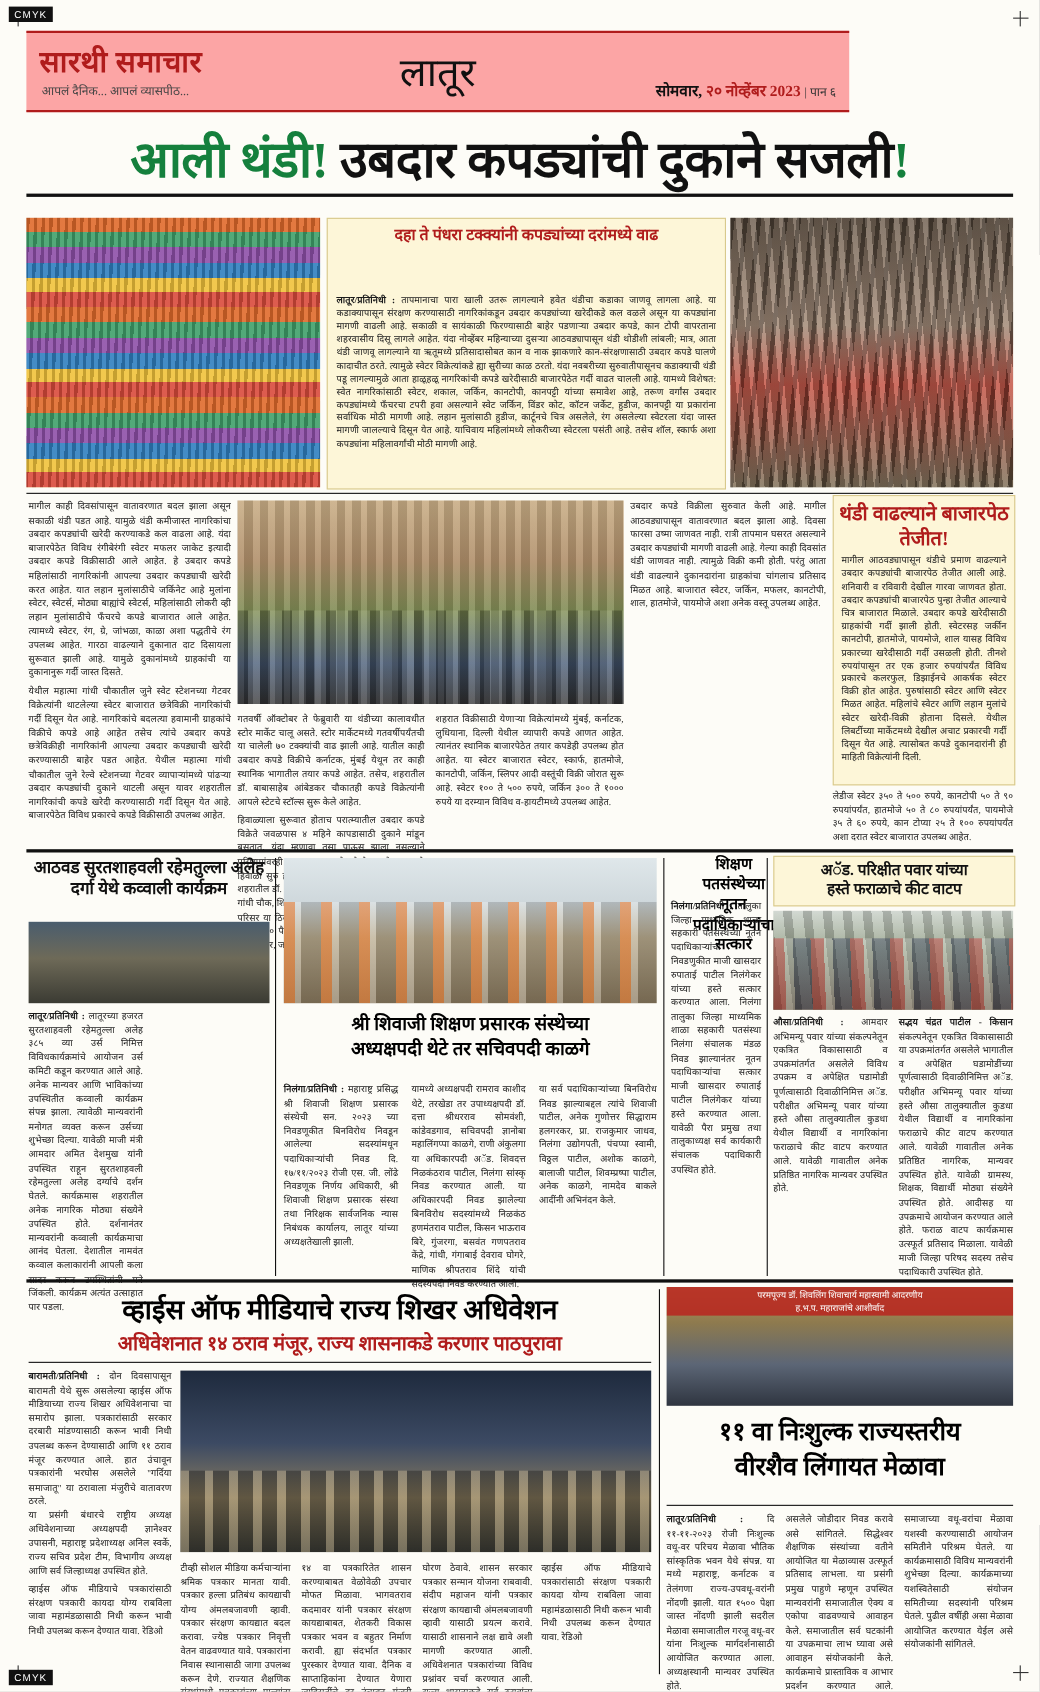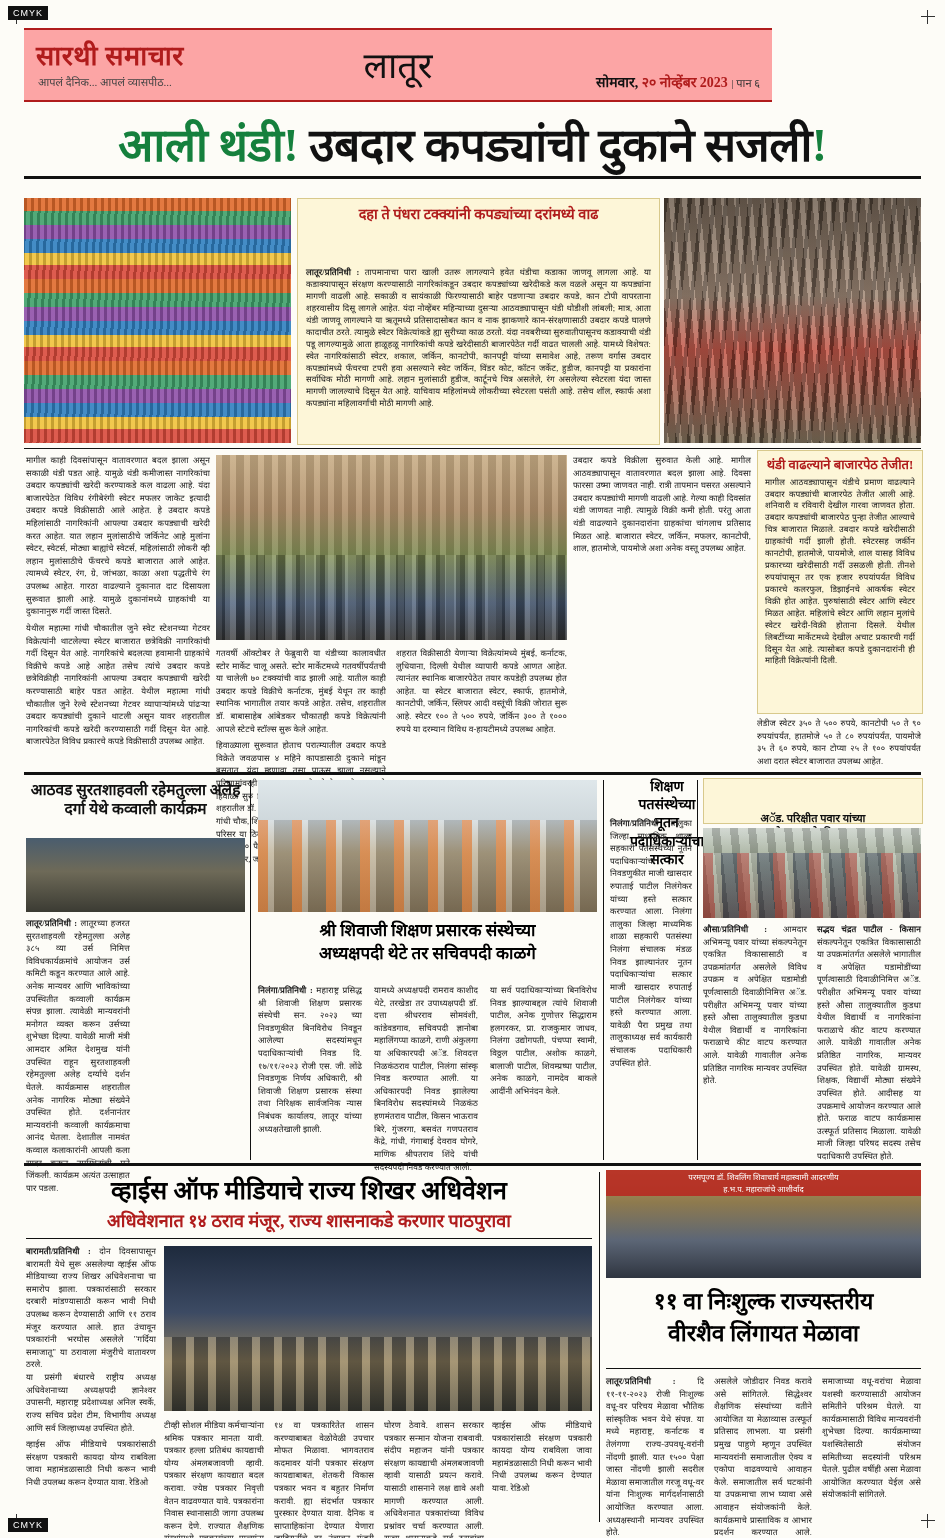--- a/index.html
+++ b/index.html
@@ -175,21 +175,21 @@
   </div>
   <div class="col marathi" style="left:396px;top:648px;width:171px;">
     <p>शहरात विक्रीसाठी येणाऱ्या विक्रेत्यांमध्ये मुंबई, कर्नाटक, लुधियाना, दिल्ली येथील व्यापारी कपडे आणत आहेत. त्यानंतर स्थानिक बाजारपेठेत तयार कपडेही उपलब्ध होत आहेत. या स्वेटर बाजारात स्वेटर, स्कार्फ, हातमोजे, कानटोपी, जर्किन, स्लिपर आदी वस्तूंची विक्री जोरात सुरू आहे. स्वेटर १०० ते ५०० रुपये, जर्किन ३०० ते १००० रुपये या दरम्यान विविध व-हायटीमध्ये उपलब्ध आहेत.</p>
   </div>
 
   <div class="col marathi" style="left:573px;top:455px;width:178px;">
     <p>उबदार कपडे विक्रीला सुरुवात केली आहे. मागील आठवड्यापासून वातावरणात बदल झाला आहे. दिवसा फारसा उष्मा जाणवत नाही. रात्री तापमान घसरत असल्याने उबदार कपड्यांची मागणी वाढली आहे. गेल्या काही दिवसांत थंडी जाणवत नाही. त्यामुळे विक्री कमी होती. परंतु आता थंडी वाढल्याने दुकानदारांना ग्राहकांचा चांगलाच प्रतिसाद मिळत आहे. बाजारात स्वेटर, जर्किन, मफलर, कानटोपी, शाल, हातमोजे, पायमोजे अशा अनेक वस्तू उपलब्ध आहेत.</p>
   </div>
 
   <div class="box-yellow" style="left:757px;top:450px;width:164px;height:262px;">
-    <div class="sec-head red" style="font-size:13px;padding:6px 4px 4px;line-height:1.2;">थंडी वाढल्याने बाजारपेठ तेजीत!</div>
+    <div class="sec-head red" style="font-size:18px;padding:6px 4px 4px;line-height:1.2;">थंडी वाढल्याने बाजारपेठ तेजीत!</div>
     <div class="col marathi" style="position:relative;padding:0 7px;width:150px;text-align:justify;line-height:1.42;">मागील आठवड्यापासून थंडीचे प्रमाण वाढल्याने उबदार कपड्यांची बाजारपेठ तेजीत आली आहे. शनिवारी व रविवारी देखील गारवा जाणवत होता. उबदार कपड्यांची बाजारपेठ पुन्हा तेजीत आल्याचे चित्र बाजारात मिळाले. उबदार कपडे खरेदीसाठी ग्राहकांची गर्दी झाली होती. स्वेटरसह जर्कीन कानटोपी, हातमोजे, पायमोजे, शाल यासह विविध प्रकारच्या खरेदीसाठी गर्दी उसळली होती. तीनशे रुपयांपासून तर एक हजार रुपयांपर्यंत विविध प्रकारचे कलरफुल, डिझाईनचे आकर्षक स्वेटर विक्री होत आहेत. पुरुषांसाठी स्वेटर आणि स्वेटर मिळत आहेत. महिलांचे स्वेटर आणि लहान मुलांचे स्वेटर खरेदी-विक्री होताना दिसले. येथील लिबर्टीच्या मार्केटमध्ये देखील अचाट प्रकारची गर्दी दिसून येत आहे. त्यासोबत कपडे दुकानदारांनी ही माहिती विक्रेत्यांनी दिली.</div>
   </div>
   <div class="col marathi" style="left:757px;top:718px;width:164px;">लेडीज स्वेटर ३५० ते ५०० रुपये, कानटोपी ५० ते ९० रुपयांपर्यंत, हातमोजे ५० ते ८० रुपयांपर्यंत, पायमोजे ३५ ते ६० रुपये, कान टोप्या २५ ते १०० रुपयांपर्यंत अशा दरात स्वेटर बाजारात उपलब्ध आहेत.</div>
 
   <div class="rule-thick" style="left:24px;top:772px;width:897px;"></div>
 
   <div class="hdr-band" style="left:26px;top:780px;width:219px;font-size:15.5px;line-height:1.25;color:#111;">
     <span>आठवड सुरतशाहवली रहेमतुल्ला अलेह दर्गा येथे कव्वाली कार्यक्रम</span>
   </div>
   <div class="photo tex-qawwali" style="left:26px;top:838px;width:219px;height:74px;"></div>
@@ -222,21 +222,21 @@
     <div>पदाधिकाऱ्यांचा सत्कार</div>
   </div>
   <div class="col marathi" style="left:610px;top:818px;width:82px;">
     <span class="byline">निलंगा/प्रतिनिधी :</span>
     <span>तालुका जिल्हा माध्यमिक शाळा सहकारी पतसंस्थेच्या नूतन पदाधिकाऱ्यांचा निवडणुकीत माजी खासदार रुपाताई पाटील निलंगेकर यांच्या हस्ते सत्कार करण्यात आला. निलंगा तालुका जिल्हा माध्यमिक शाळा सहकारी पतसंस्था निलंगा संचालक मंडळ निवड झाल्यानंतर नूतन पदाधिकाऱ्यांचा सत्कार माजी खासदार रुपाताई पाटील निलंगेकर यांच्या हस्ते करण्यात आला. यावेळी पैरा प्रमुख तथा तालुकाध्यक्ष सर्व कार्यकारी संचालक पदाधिकारी उपस्थित होते.</span>
   </div>
 
   <div class="rule-v" style="left:697px;top:780px;height:380px;"></div>
 
   <div class="box-yellow" style="left:703px;top:778px;width:218px;height:44px;">
-    <div class="sec-head" style="font-size:11px;line-height:1.3;padding-top:4px;margin-top:28px;">
+    <div class="sec-head" style="font-size:14px;line-height:1.3;padding-top:4px;">
       <div>अॅड. परिक्षीत पवार यांच्या</div>
       <div>हस्ते फराळाचे कीट वाटप</div>
     </div>
   </div>
   <div class="photo tex-kids" style="left:703px;top:828px;width:218px;height:90px;">
     <div style="position:absolute;left:0;bottom:0;width:100%;height:72%;
       background:repeating-linear-gradient(88deg, rgba(200,60,60,.45) 0 12px, rgba(255,255,255,.25) 12px 20px, rgba(30,40,80,.35) 20px 36px);"></div>
   </div>
   <div class="col marathi" style="left:703px;top:924px;width:104px;">
     <span class="byline">औसा/प्रतिनिधी :</span>

